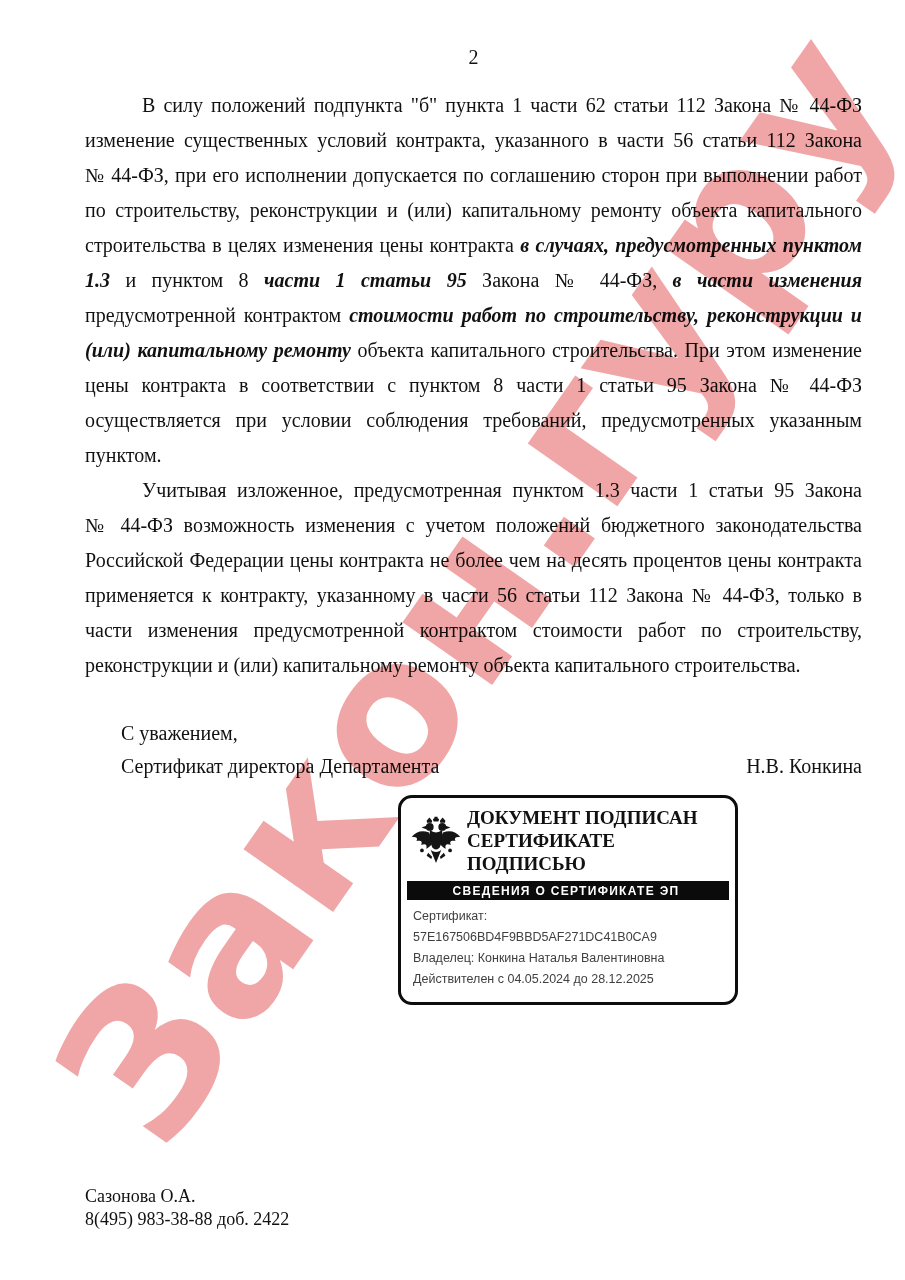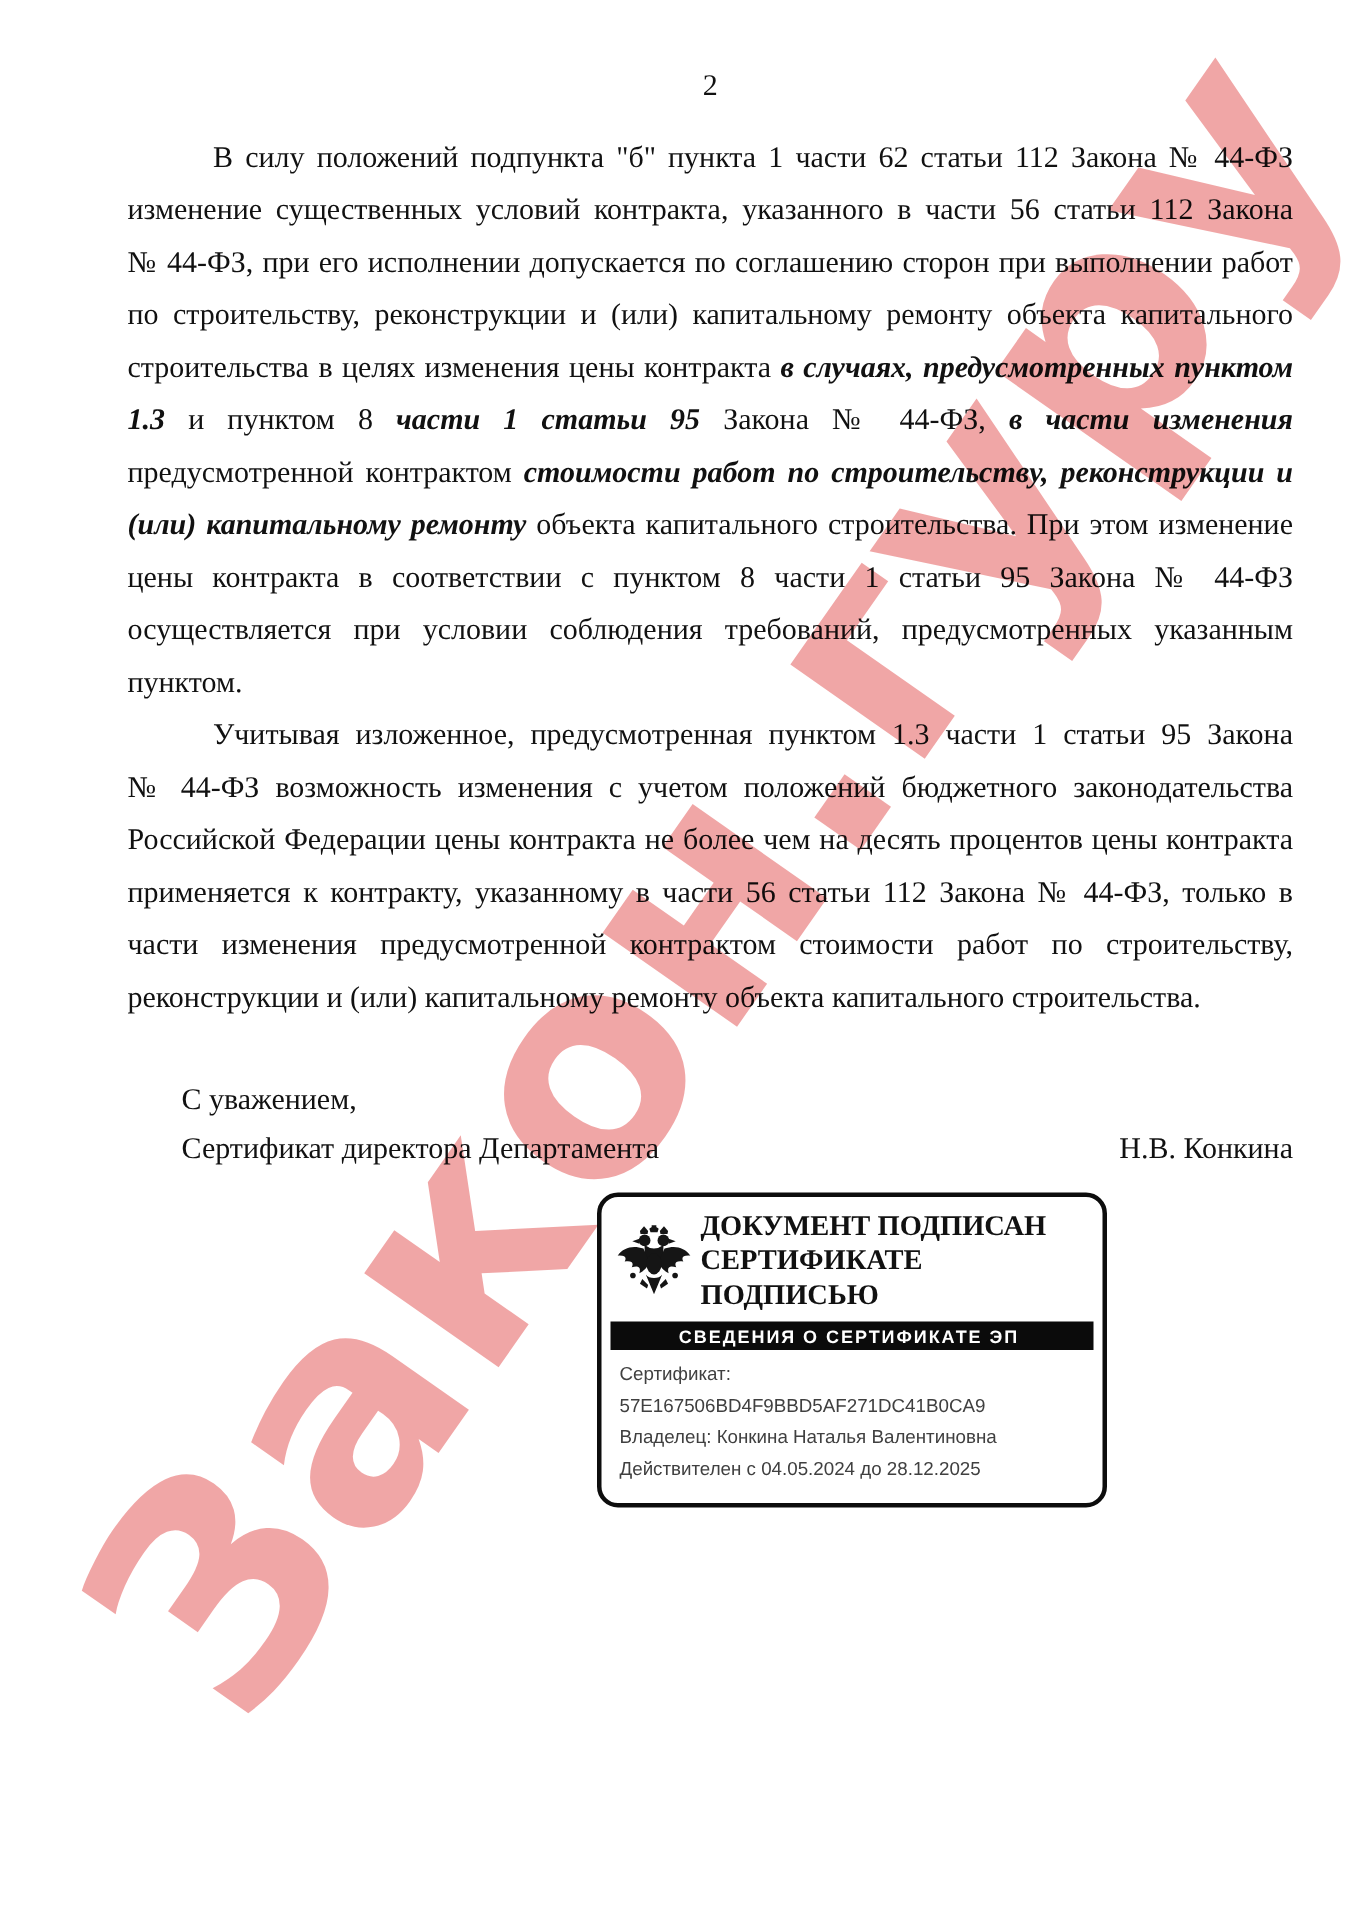--- a/index.html
+++ b/index.html
@@ -152,14 +152,18 @@
       <div class="stamp-bar">СВЕДЕНИЯ О СЕРТИФИКАТЕ ЭП</div>
       <div class="stamp-lines">
           <div>Сертификат: 57E167506BD4F9BBD5AF271DC41B0CA9</div>
           <div>Владелец: Конкина Наталья Валентиновна</div>
           <div>Действителен с 04.05.2024 до 28.12.2025</div>
         </div>
     </div>
 
   </div>
 
+  <div class="footer">
+    <div>Сазонова О.А.</div>
+    <div>8(495) 983-38-88 доб. 2422</div>
+  </div>
 
 </div>
 
 </body></html>

